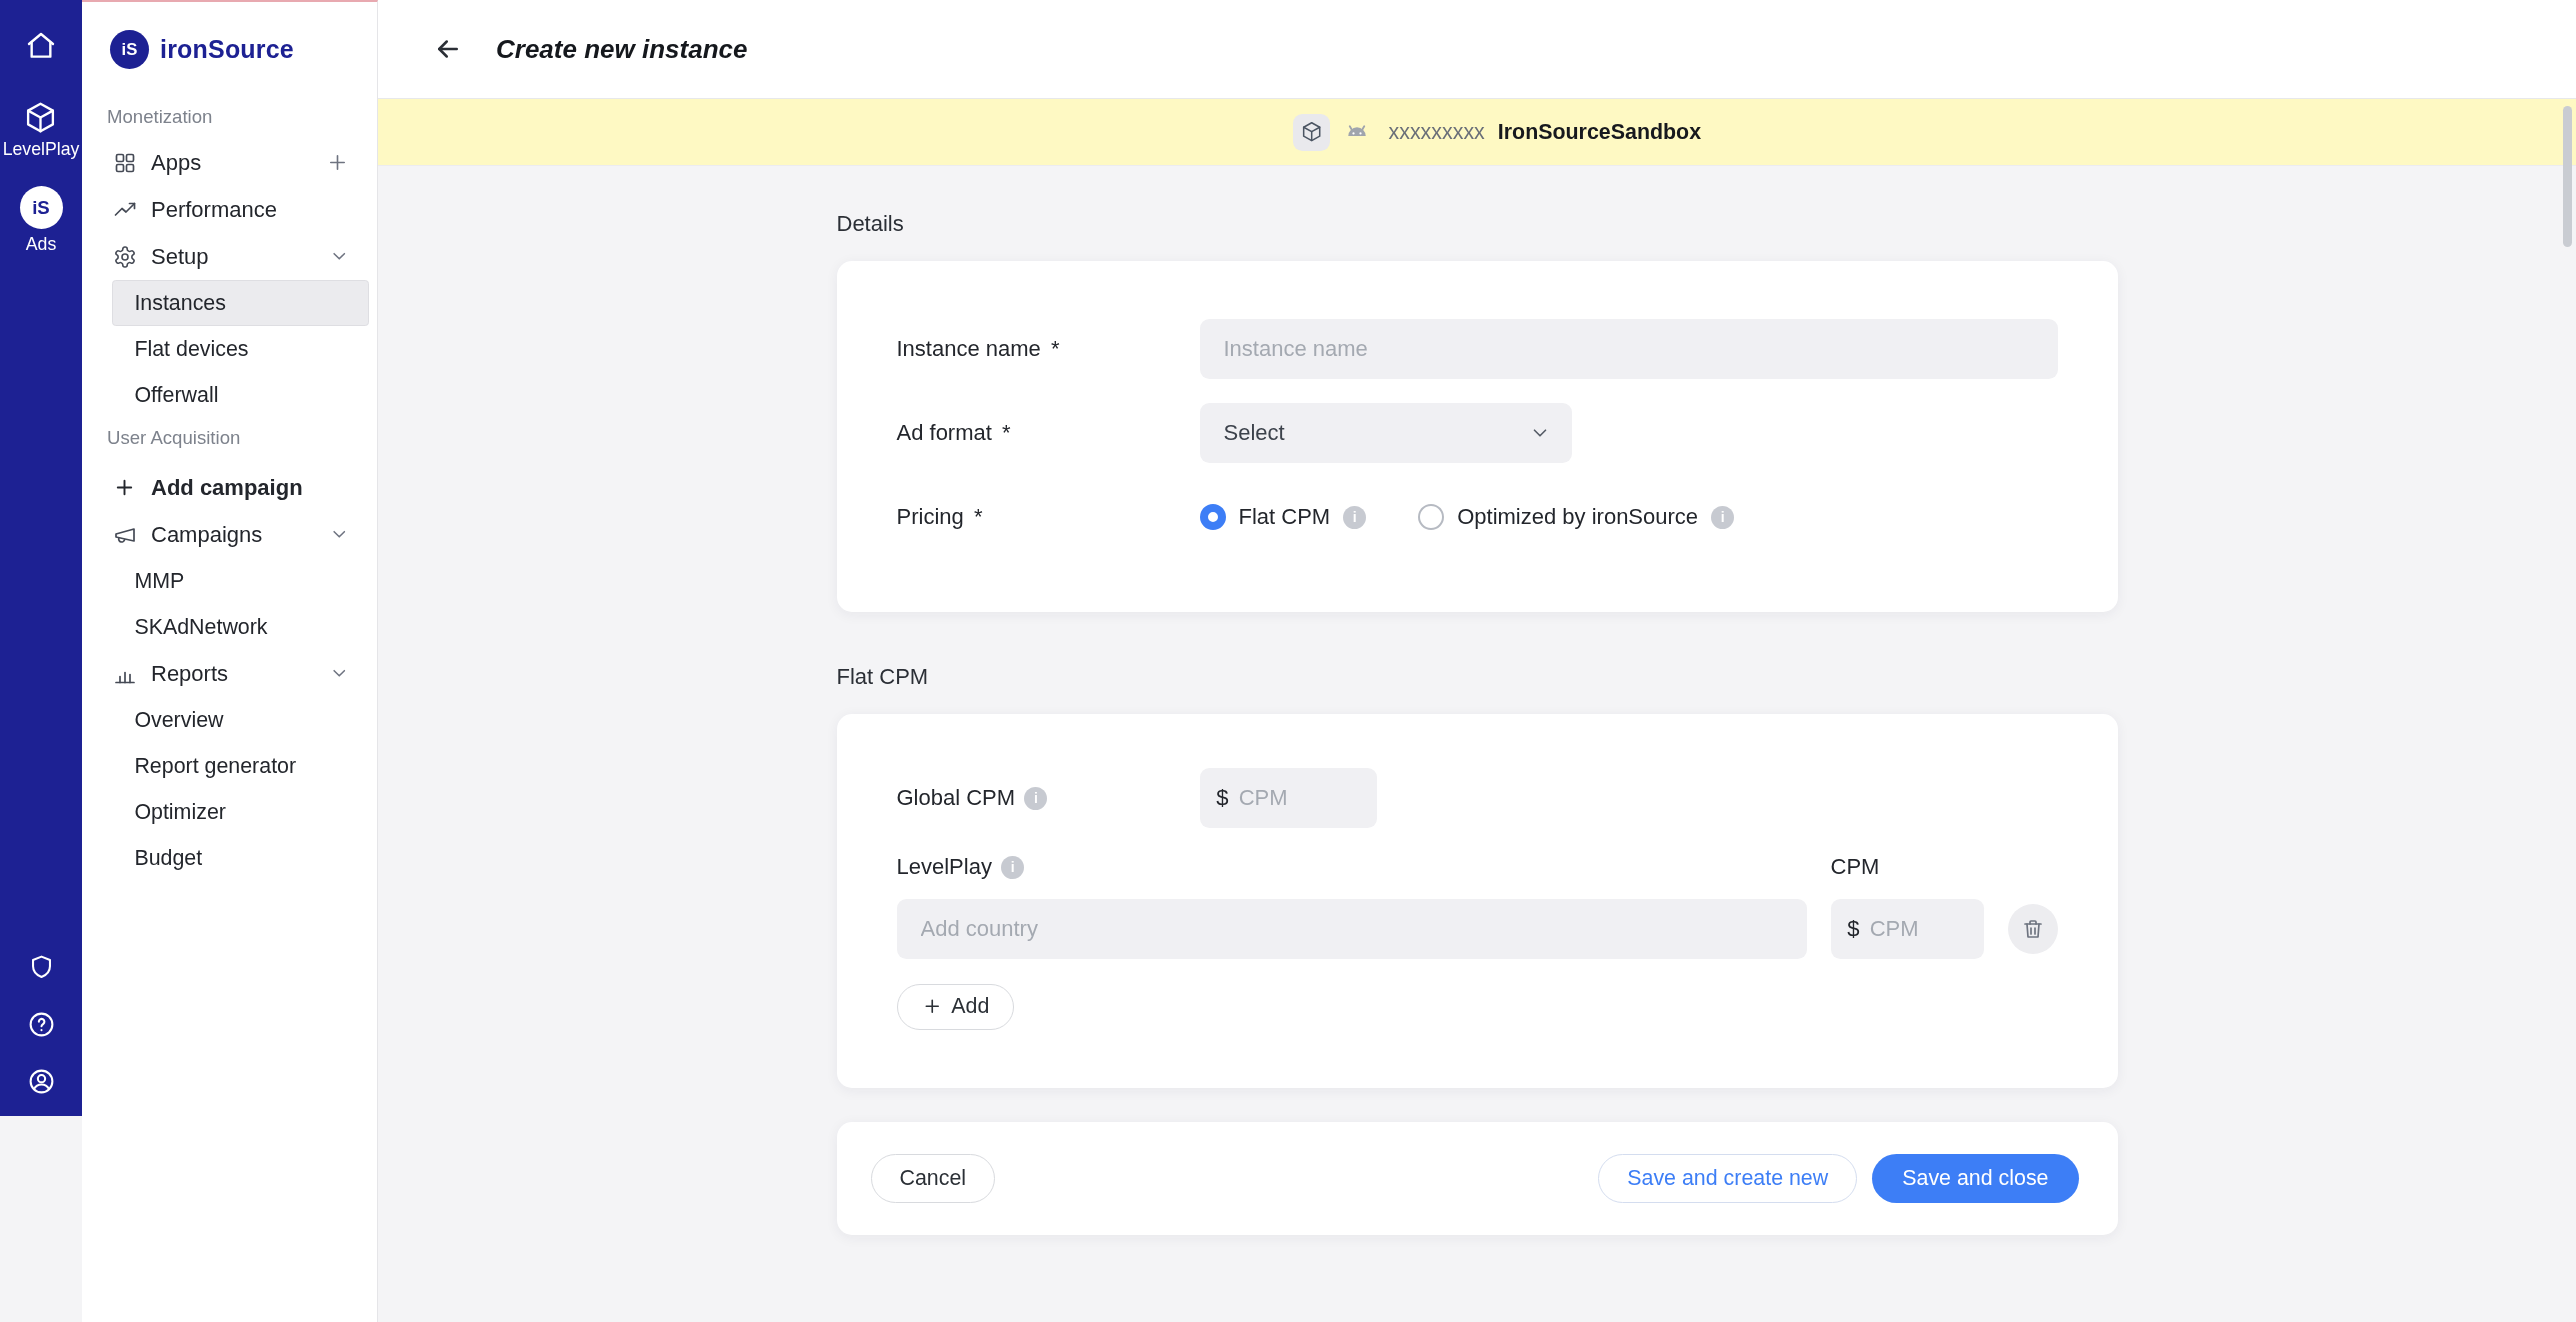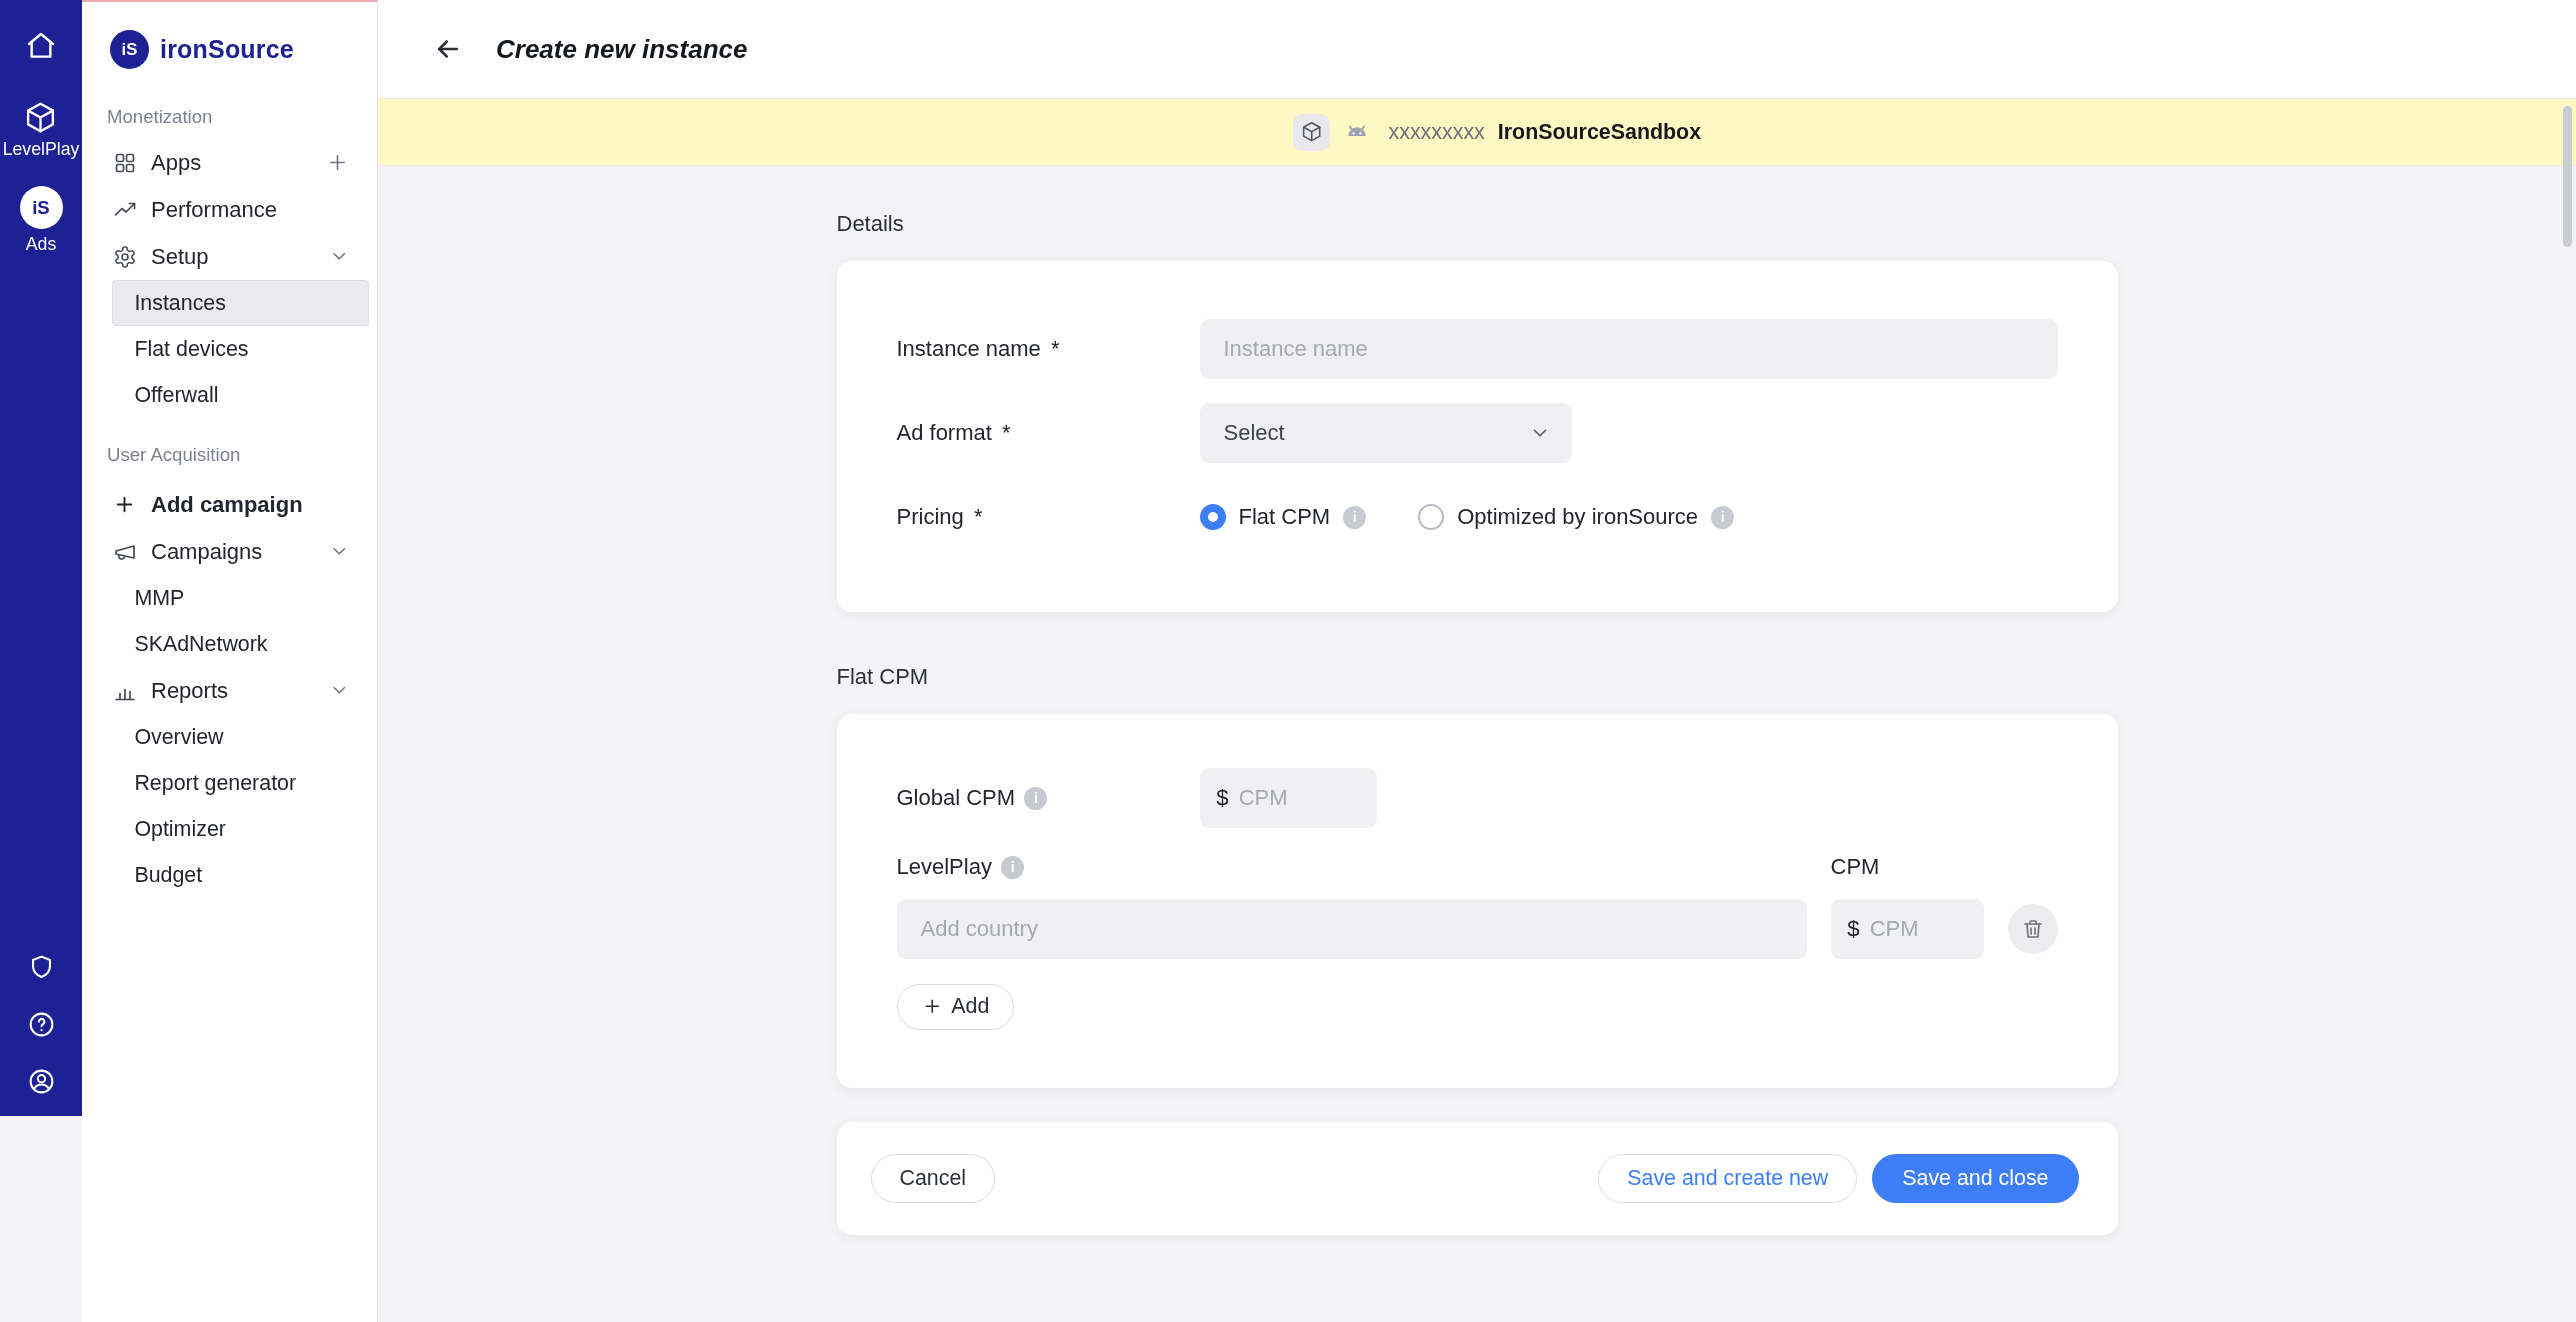--- a/index.html
+++ b/index.html
@@ -28,21 +28,21 @@
   .rail-bottom { display:flex; flex-direction:column; align-items:center; gap:28px; margin-bottom:20.5px; color:#fff; }
 
   
   .sidebar { position:absolute; left:82px; top:0; width:296px; height:1322px; background:#fff;
              border-right:0.9px solid #e5e5e8; border-top:2.8px solid #e8a9b0; z-index:2; padding-top:28px; }
   .brand { display:flex; align-items:center; gap:11px; padding-left:28px; }
   .brand-circle { width:39px; height:39px; border-radius:50%; background:var(--navy); color:#fff;
                   font-weight:800; font-size:16.7px; display:flex; align-items:center; justify-content:center; flex:0 0 auto; }
   .brand-name { font-size:25px; font-weight:700; color:var(--navy); letter-spacing:0.2px; }
   .section-label { font-size:18.6px; color:#7d828c; padding-left:25px; margin-top:37px; margin-bottom:11px; }
-  .section-label.second { margin-top:26px; margin-bottom:15px; }
+  .section-label.second { margin-top:9px; margin-bottom:15px; }
   .nav-item { height:47px; display:flex; align-items:center; padding:0 28px 0 30px; gap:14px;
               font-size:22px; color:#23262c; cursor:pointer; }
   .nav-icon { width:25px; height:25px; color:#454a55; display:flex; align-items:center; justify-content:center; flex:0 0 auto; }
   .nav-text { flex:1; white-space:nowrap; }
   .nav-text.bold { font-weight:700; }
   .nav-right { color:#6e7380; display:flex; }
   .nav-sub { height:46px; display:flex; align-items:center; margin:0 8.4px 0 30px; padding-left:21.4px;
              border-radius:3.7px; font-size:21.4px; color:#23262c; cursor:pointer; border:0.9px solid transparent; }
   .nav-sub.selected { background:#ebebee; border:0.9px solid #dedee2; }
 

